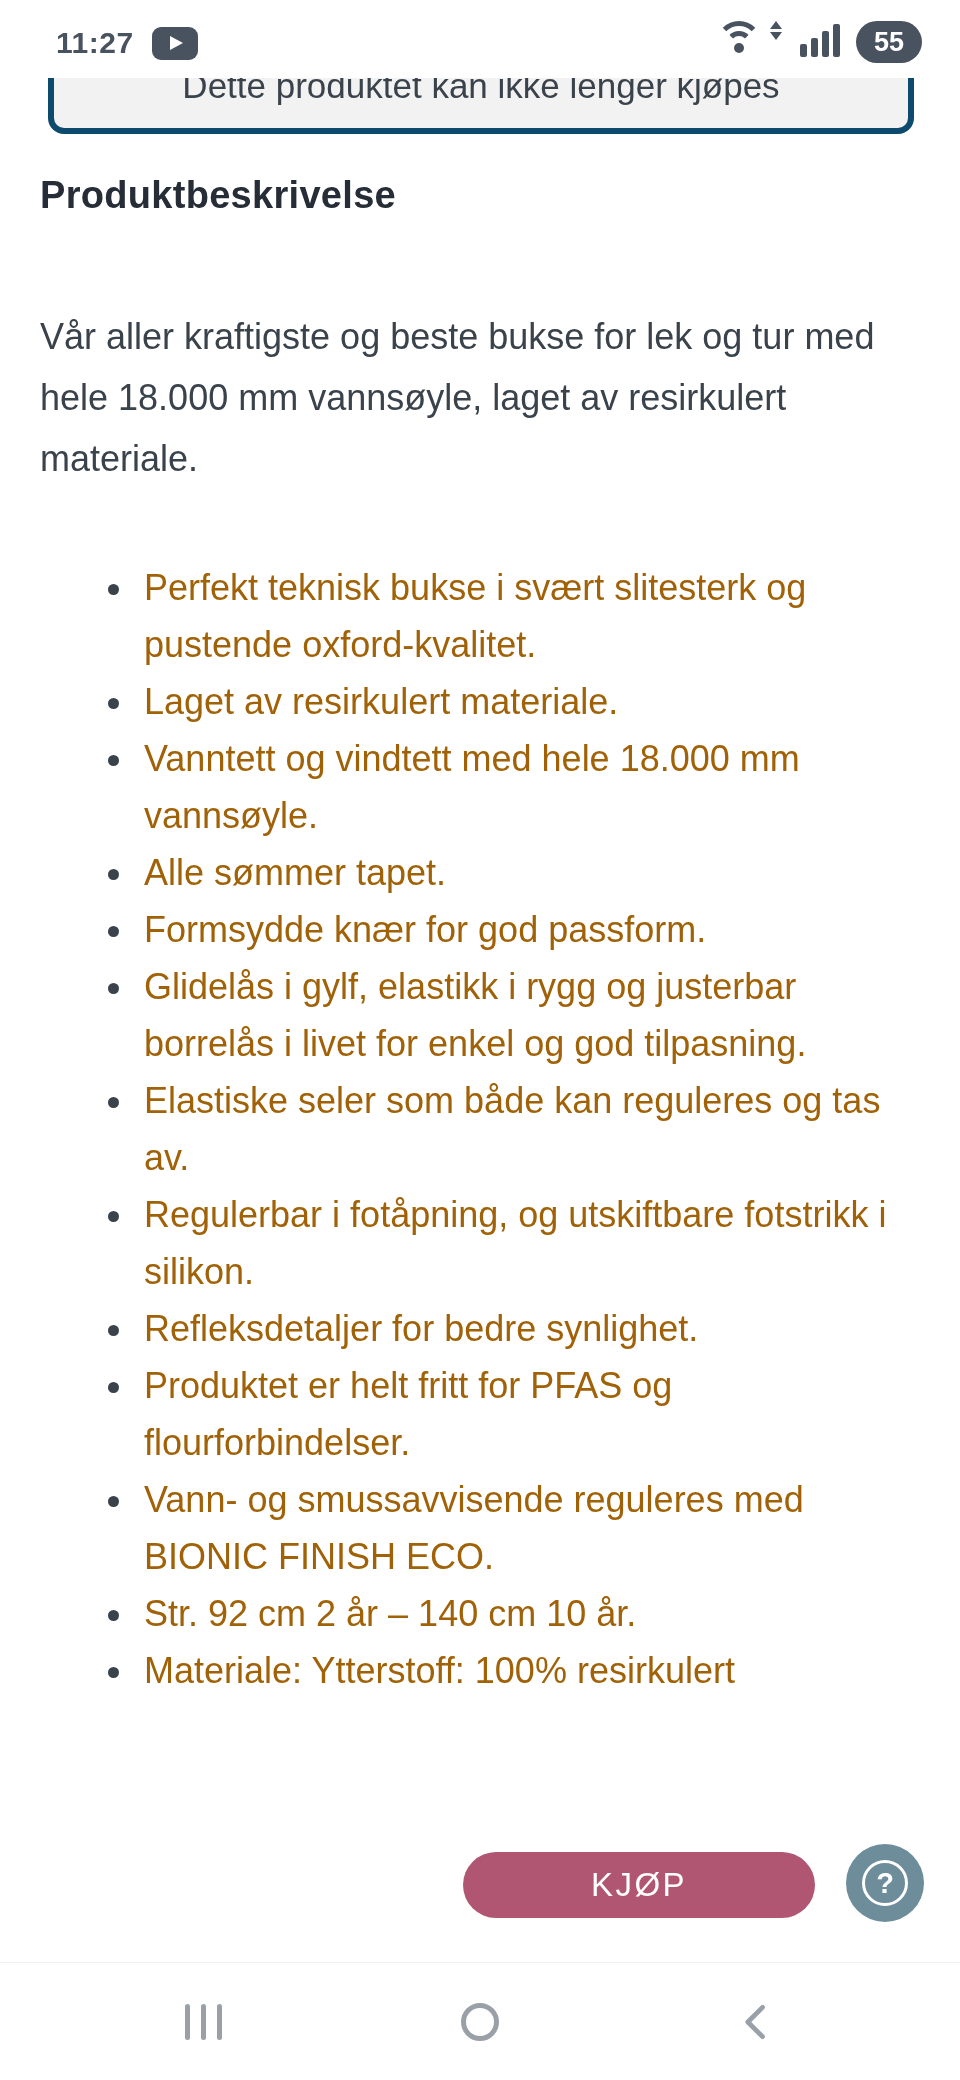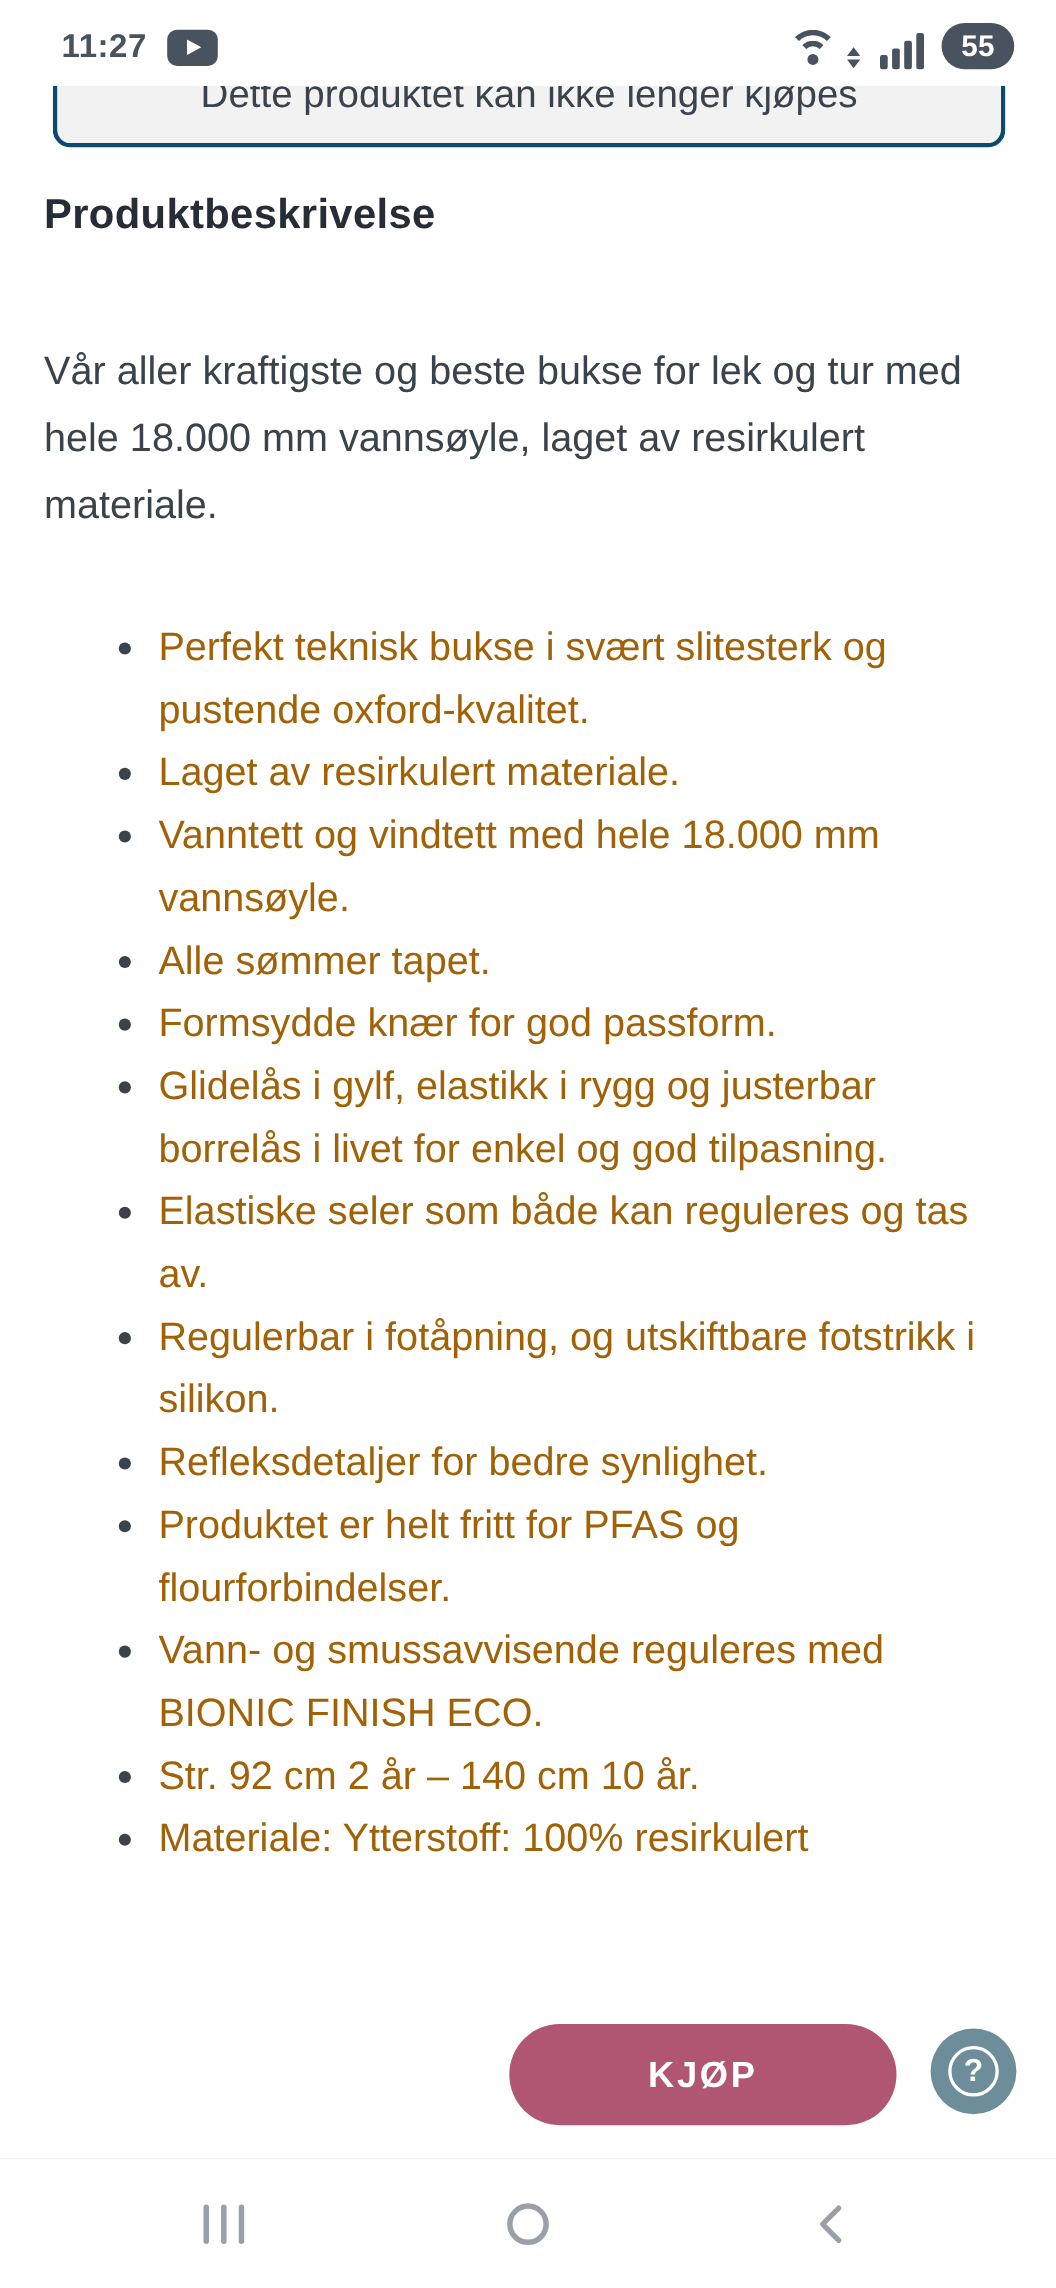--- a/index.html
+++ b/index.html
@@ -20,21 +20,21 @@
     display: flex; align-items: center; justify-content: space-between;
     padding: 8px 38px 0 56px;
   }
   .sb-left { display: flex; align-items: center; gap: 18px; }
   .sb-time { font-size: 30px; font-weight: 700; color: #49525f; letter-spacing: .5px; }
   .yt-badge { width: 46px; height: 33px; background: #49525f; border-radius: 9px; position: relative; }
   .yt-badge::after {
     content: ""; position: absolute; left: 18px; top: 9px;
     border-left: 13px solid #fff; border-top: 7px solid transparent; border-bottom: 7px solid transparent;
   }
-  .sb-right { display: flex; align-items: flex-end; gap: 16px; padding-bottom: 2px; }
+  .sb-right { display: flex; align-items: flex-start; gap: 16px; padding-bottom: 2px; }
   .wifi { position: relative; width: 46px; height: 36px; overflow: hidden; }
   .wifi .ring {
     position: absolute; left: 50%; transform: translateX(-50%);
     border: 5px solid transparent; border-top-color: #49525f; border-radius: 50%;
   }
   .wifi .r1 { width: 46px; height: 46px; top: 0; }
   .wifi .r2 { width: 27px; height: 27px; top: 10px; }
   .wifi .dot {
     position: absolute; left: 50%; transform: translateX(-50%); top: 22px;
     width: 10px; height: 10px; background: #49525f; border-radius: 50%;
@@ -54,21 +54,21 @@
     display: flex; align-items: center; justify-content: center;
   }
 
   
   .banner-clip {
     position: absolute; top: 78px; left: 48px; right: 46px; height: 56px;
     overflow: hidden; z-index: 5;
   }
   .banner {
     position: absolute; bottom: 0; left: 0; right: 0; height: 96px;
-    background: #f2f2f2; border: 4px solid #0c4a6e; border-radius: 16px;
+    background: #f2f2f2; border: 6px solid #0c4a6e; border-radius: 16px;
     display: flex; align-items: center; justify-content: center;
     font-size: 35px; color: #3a424b; white-space: nowrap;
   }
 
   
   main { position: absolute; top: 134px; left: 0; right: 0; bottom: 0; overflow: hidden; z-index: 1; }
   .pd-heading { margin: 38px 40px 0; font-size: 38px; line-height: 46px; font-weight: 700; color: #262d36; letter-spacing: .3px; }
   .pd-intro { margin: 88px 40px 0; font-size: 36px; line-height: 61px; color: #3a424b; }
   .pd-list { list-style: none; margin: 70px 28px 0 0; padding: 0 0 0 144px; }
   .pd-list li { position: relative; font-size: 36px; line-height: 57px; color: #a16207; }
@@ -77,23 +77,23 @@
     width: 11px; height: 11px; border-radius: 50%; background: #3a424b;
   }
 
   
   .action-bar { position: absolute; left: 0; right: 0; bottom: 118px; height: 158px; background: #fff; z-index: 20; }
   .action-bar::before {
     content: ""; position: absolute; top: -28px; left: 0; right: 0; height: 28px;
     background: linear-gradient(to top, #ffffff, rgba(255,255,255,0));
   }
   .buy-button {
-    position: absolute; left: 463px; top: 36px; width: 352px; height: 92px;
+    position: absolute; left: 463px; top: 48px; width: 352px; height: 66px;
     border: none; border-radius: 46px; background: #b05672; color: #fff;
-    font-family: inherit; font-size: 33px; font-weight: 700; letter-spacing: 2.5px;
+    font-family: inherit; font-size: 33px; font-weight: 400; letter-spacing: 2.5px;
     cursor: pointer;
   }
   .help-button {
     position: absolute; right: 36px; top: 40px; width: 78px; height: 78px;
     border: none; border-radius: 50%; background: #6d8d9b;
     display: flex; align-items: center; justify-content: center; cursor: pointer;
   }
   .help-ring {
     width: 46px; height: 46px; border: 3px solid #fff; border-radius: 50%;
     display: flex; align-items: center; justify-content: center;

